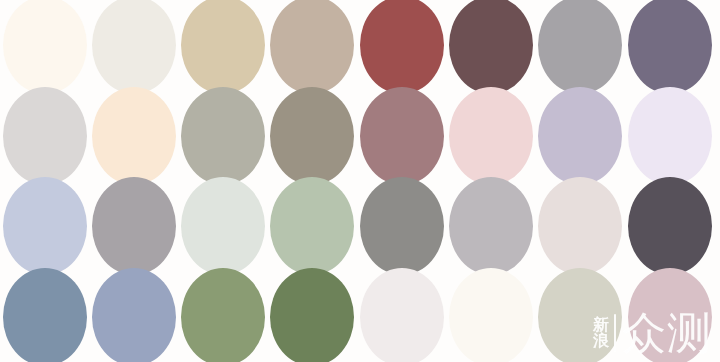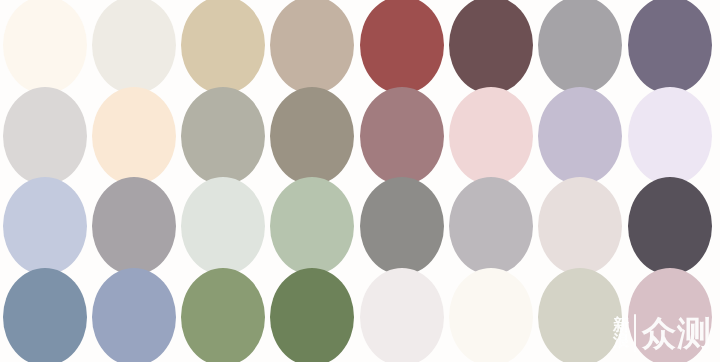--- a/index.html
+++ b/index.html
@@ -79,22 +79,22 @@
   }
   .wm-sina span { display: block; }
   .wm-divider {
     width: 2px;
     height: 38px;
     background: #ffffff;
     margin-right: 6px;
     border-radius: 1px;
   }
   .wm-zhongce {
-    font-size: 34px;
-    font-weight: 700;
+    font-size: 44px;
+    font-weight: 400;
     line-height: 1;
     letter-spacing: 1px;
   }
 </style>
 </head>
 <body>
 
 <div id="palette-canvas" style="background-color: rgb(254, 253, 252);">
 
   <div class="swatch-grid">

